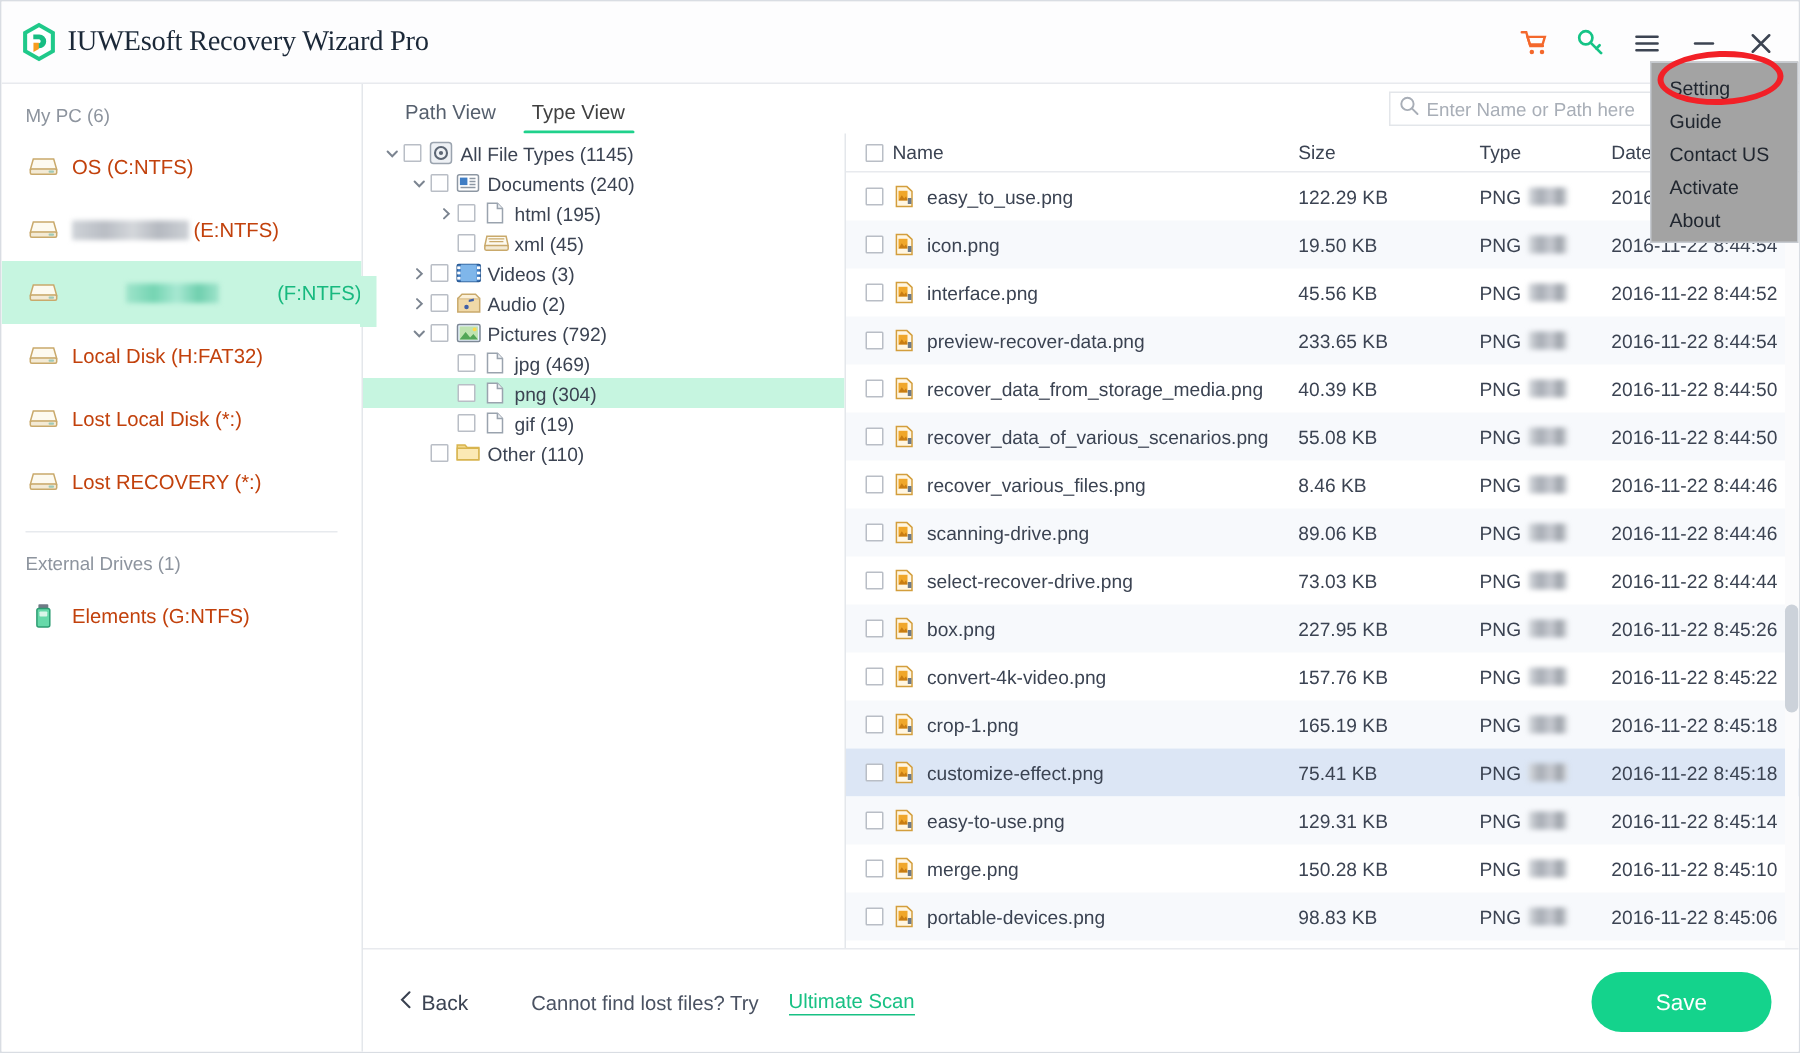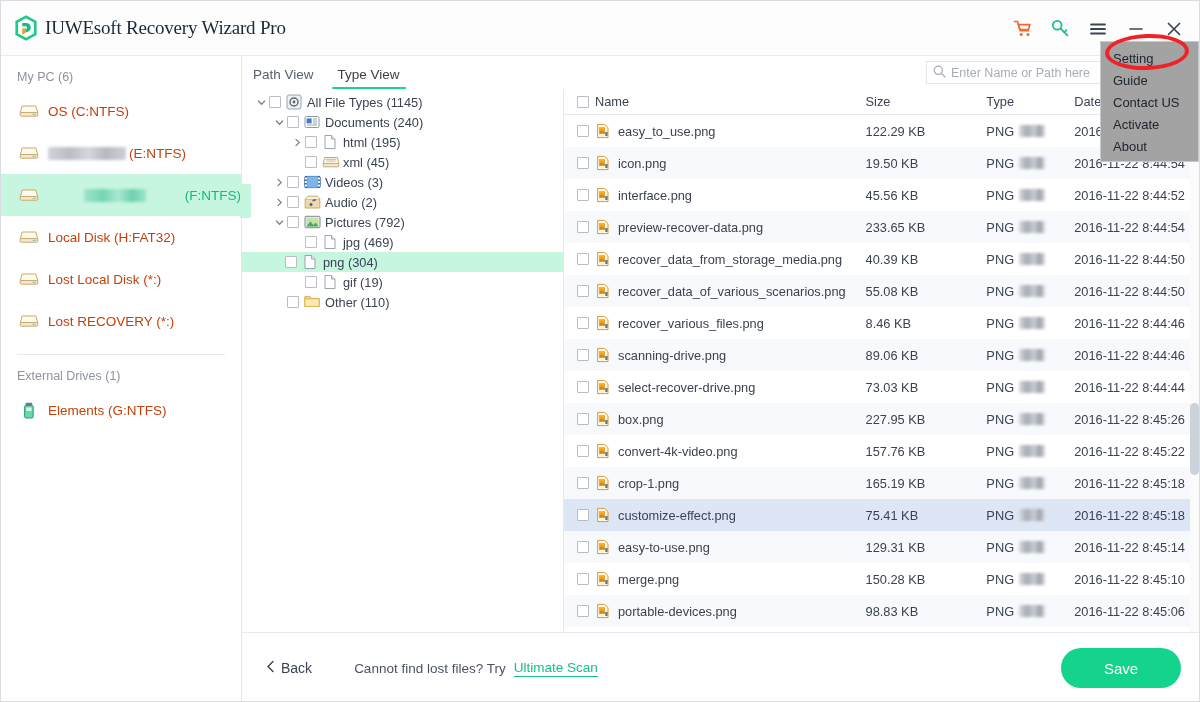--- a/index.html
+++ b/index.html
@@ -94,21 +94,21 @@
     position: absolute; left: 0; top: 0; width: 959px; height: 33px;
     display: flex; align-items: flex-end;
   }
   .tab {
     font-size: 13.5px; color: #555f6d;
     padding: 0 6px 7px 6px;
     margin-left: 12px;
     cursor: pointer;
     position: relative;
   }
-  .tab:first-child { margin-left: 5px; }
+  .tab:first-child { margin-left: 22px; }
   .tab.active { color: #404040; }
   .tab.active::after {
     content: ""; position: absolute; left: 0; right: 0; bottom: 0;
     height: 2.5px; background: #1fd18c; border-radius: 2px;
   }
   #searchbox {
     position: absolute; right: 97px; top: 5px;
     width: 178px; height: 23px;
     border: 1px solid #e3e6ea;
     background: #fff;
@@ -224,21 +224,21 @@
   }
   #back-btn {
     margin-left: 24px;
     font-size: 14px; color: #3b4352;
     display: flex; align-items: center; gap: 6px;
     cursor: pointer;
   }
   #hint {
     margin-left: 42px;
     font-size: 13.5px; color: #4a5262;
-    display: flex; align-items: center; gap: 8px;
+    display: flex; align-items: center; gap: 20px;
   }
   #ultimate-scan {
     color: #18c184; text-decoration: none;
     border-bottom: 1.6px solid #18c184;
     padding-bottom: 1px;
     cursor: pointer;
   }
   #save-btn {
     position: absolute; right: 20px;
     width: 120px; height: 40px;
@@ -521,21 +521,21 @@
           </div>
           <div class="tree-row" style="padding-left: 48px;">
             <span class="tw"></span>
             <span class="tcheck"></span>
             <span class="ticon"><svg width="16" height="16" viewBox="0 0 16 16">
                 <path d="M3 1.5 h6.6 L13 5 v9.5 H3 z" fill="#ffffff" stroke="#9aa3ae" stroke-width="1"></path>
                 <path d="M9.6 1.5 v3.5 H13" fill="#eef1f5" stroke="#9aa3ae" stroke-width="1"></path>
               </svg></span>
             <span>jpg (469)</span>
           </div>
-          <div class="tree-row selected" style="padding-left: 28px;">
+          <div class="tree-row selected" style="padding-left: 48px;">
             <span class="tw"></span>
             <span class="tcheck"></span>
             <span class="ticon"><svg width="16" height="16" viewBox="0 0 16 16">
                 <path d="M3 1.5 h6.6 L13 5 v9.5 H3 z" fill="#ffffff" stroke="#9aa3ae" stroke-width="1"></path>
                 <path d="M9.6 1.5 v3.5 H13" fill="#eef1f5" stroke="#9aa3ae" stroke-width="1"></path>
               </svg></span>
             <span>png (304)</span>
           </div>
           <div class="tree-row" style="padding-left: 48px;">
             <span class="tw"></span>

